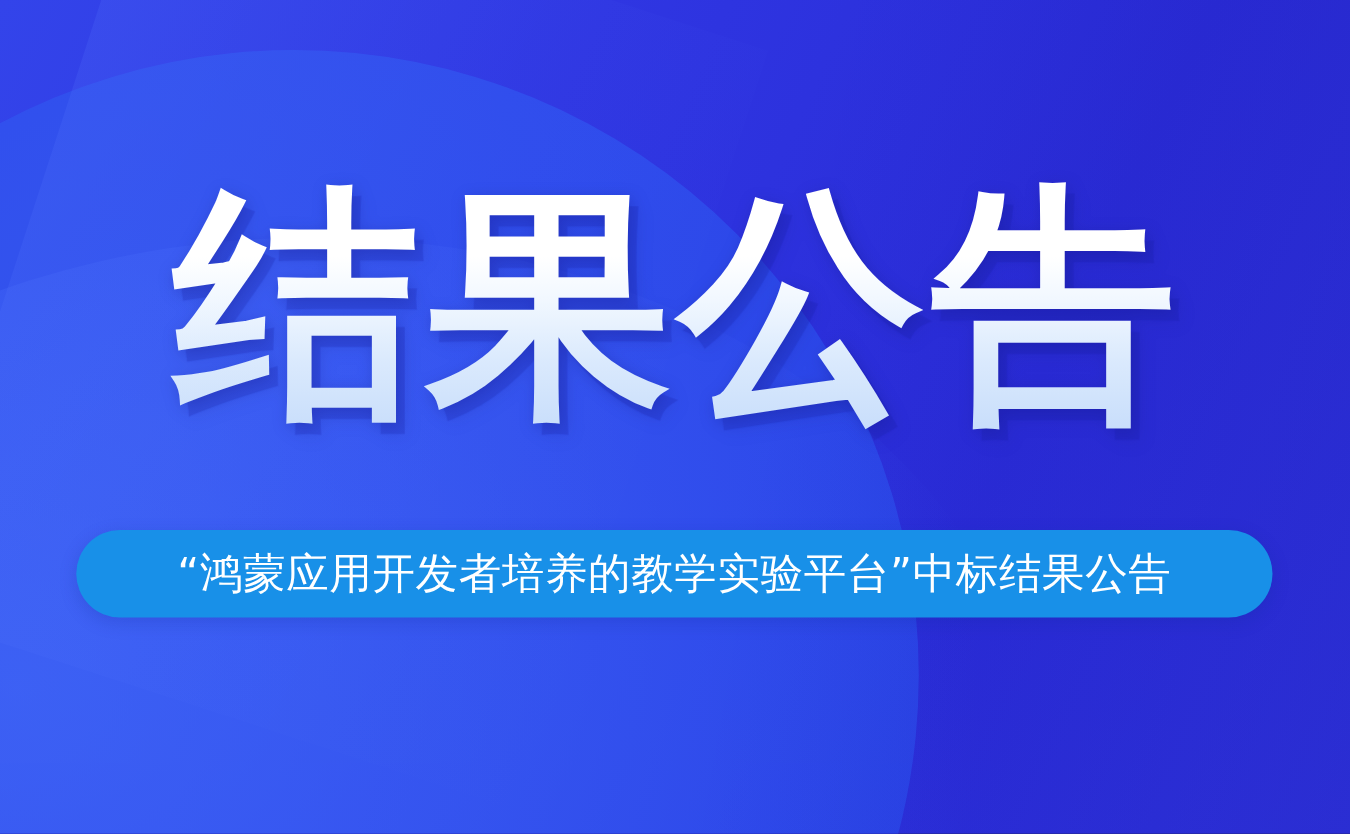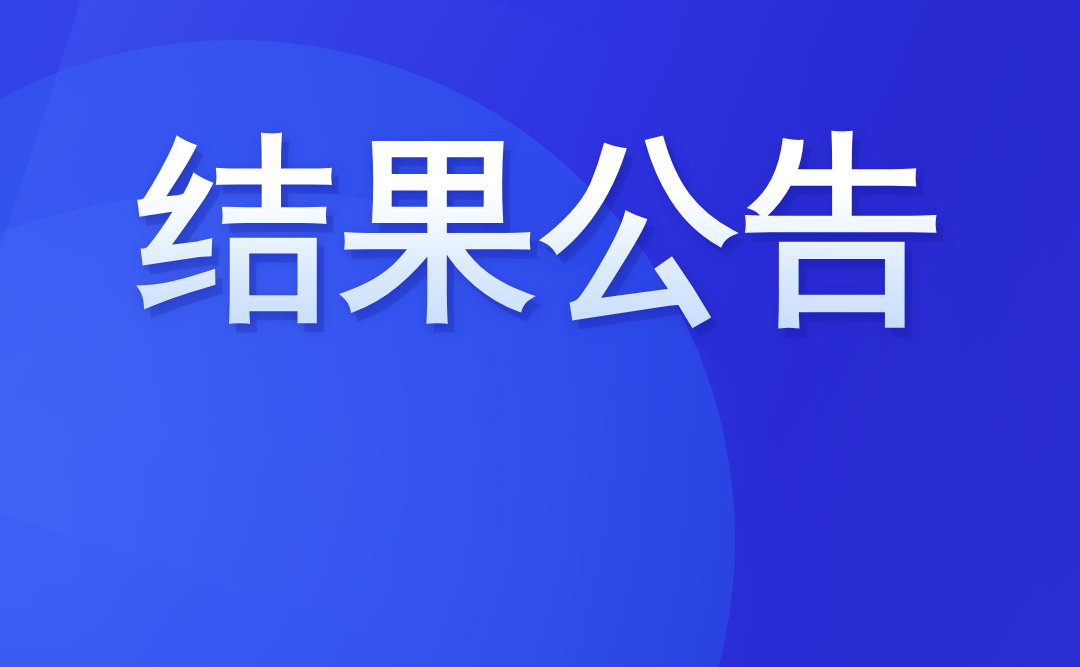--- a/index.html
+++ b/index.html
@@ -81,21 +81,21 @@
     text-align: center;
   }
 
   .main-title {
     display: inline-block;
     font-family: "DejaVu Sans", "Liberation Sans", sans-serif;
     font-weight: 700;
     font-size: 196px;
     line-height: 1.04;
     letter-spacing: 6px;
-    margin: 0;
+    margin: 16px;
     padding: 0 0 0 6px;
     background: linear-gradient(180deg,
         #ffffff 0%,
         #ffffff 30%,
         #f2f8ff 46%,
         #dbeafd 70%,
         #c7ddfb 100%);
     -webkit-background-clip: text;
     background-clip: text;
     color: transparent;
@@ -139,14 +139,17 @@
   <div class="bg-base"></div>
   <div class="bg-circle-main"></div>
   <div class="bg-circle-soft"></div>
   <div class="bg-wedge"></div>
   <div class="bg-vignette"></div>
 
   <div class="title-wrap">
     <h1 class="main-title">结果公告</h1>
   </div>
 
+  <div class="subtitle-pill">
+    <span class="subtitle-text">“鸿蒙应用开发者培养的教学实验平台”中标结果公告</span>
+  </div>
 
 </div>
 
 </body></html>

